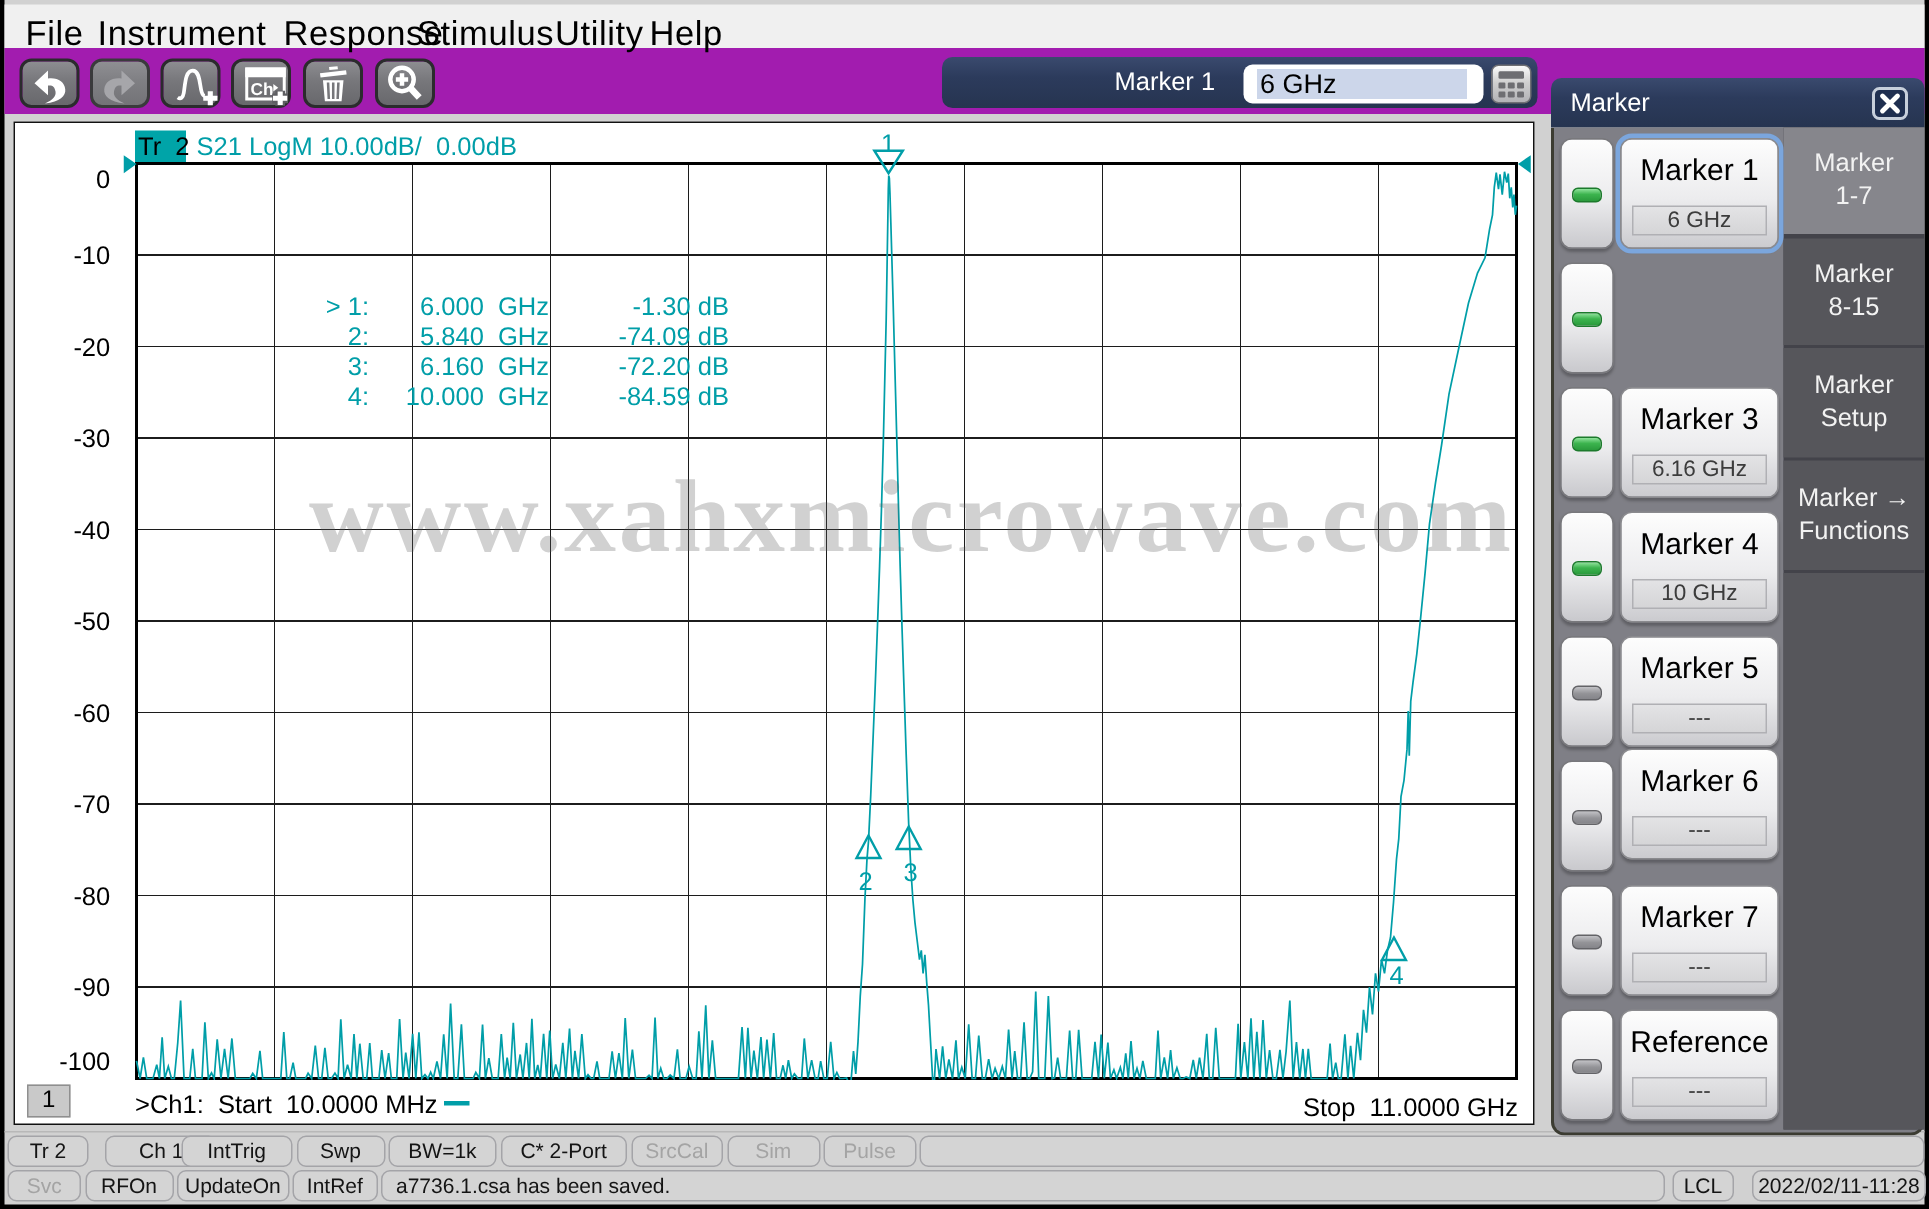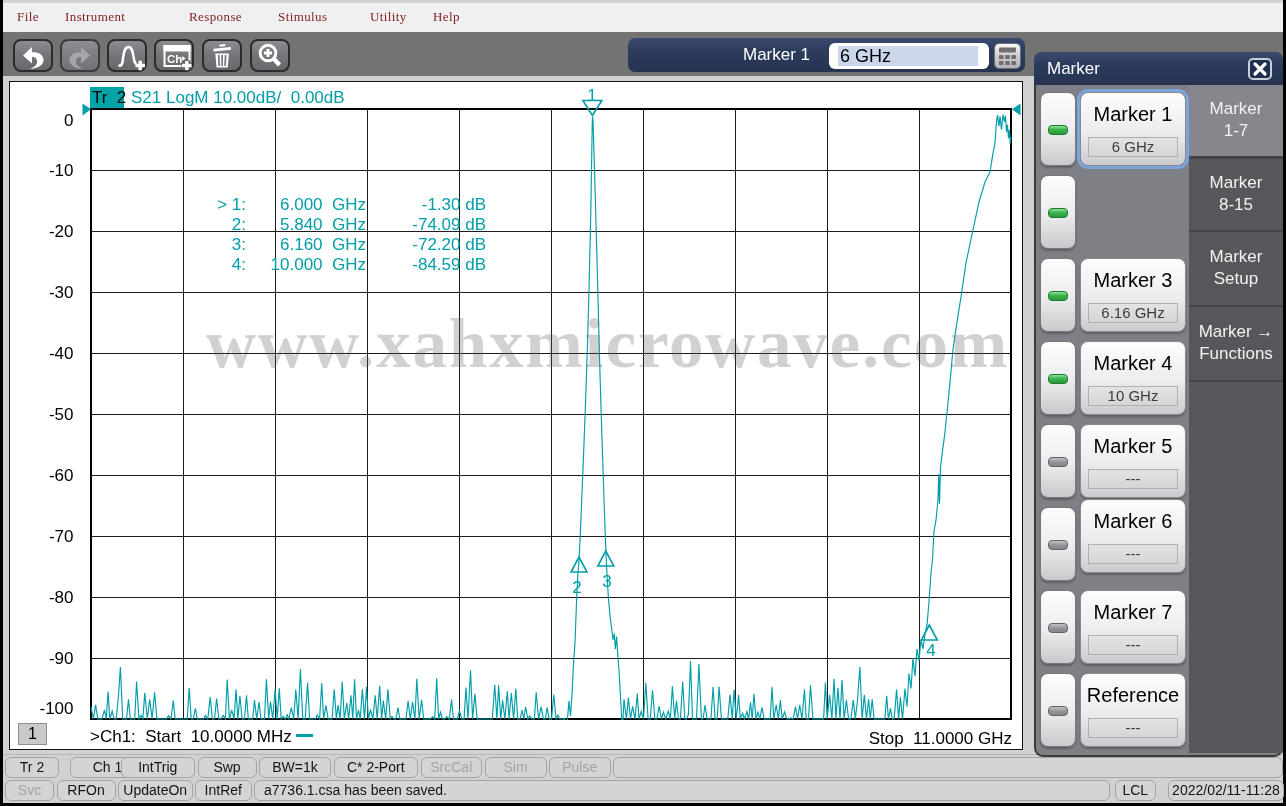--- a/index.html
+++ b/index.html
@@ -1,21 +1,21 @@
 <!DOCTYPE html>
 <html><head>
 <meta charset="utf-8">
 <style>
 * { margin:0; padding:0; box-sizing:border-box; }
 html,body { width:1286px; height:806px; overflow:hidden; }
 body { font-family:"Liberation Sans", sans-serif; background:#000; position:relative; }
 #frame { position:absolute; left:3px; top:0; width:1280px; height:803px; background:#d1d1d1; }
 #menubar { position:absolute; left:3px; top:2.5px; width:1280px; height:29.5px; background:#f0f0f0; z-index:5; }
-#menubar span { color:#7f1d1d; font-size:13px; letter-spacing:0.4px; position:absolute; top:6px; white-space:pre;font-family:Liberation Serif, serif; }
-#toolbar { position:absolute; left:3px; top:32px; width:1280px; height:44px; background:#737373; z-index:4; }
+#menubar span { color:#000000; font-size:23px; letter-spacing:0.4px; position:absolute; top:6px; white-space:pre; }
+#toolbar { position:absolute; left:3px; top:32px; width:1280px; height:44px; background:#a21caf; z-index:4; }
 .tbtn { position:absolute; top:7px; width:40px; height:33px; border:2.5px solid #2b2b2d;
   border-radius:8px; background:linear-gradient(#8d8d91,#77777b 45%,#68686c); }
 .tbtn.dis { background:linear-gradient(#8f8f93,#7f7f83 45%,#737377); border-color:#3a3a3c; }
 #mkbar { position:absolute; left:625px; top:6px; width:397px; height:34px; background:linear-gradient(#3a4a6e,#2c3b5c 40%,#263450); border-radius:7px; }
 #mkbar .lbl { position:absolute; left:115px; top:7px; color:#fff; font-size:17px; }
 #mkinput { position:absolute; left:201px; top:5px; width:160px; height:26px; background:#fff; border-radius:6px; }
 #mkinput .sel { position:absolute; left:9px; top:3px; right:11px; bottom:3px; background:#ccd6ea; }
 #mkinput .txt { position:absolute; left:11px; top:3px; font-size:18px; color:#000; }
 #keypadbtn { position:absolute; left:366px; top:5px; width:27px; height:26px; border:1px solid #6f6f73; border-radius:5px; background:linear-gradient(#fafafa,#d0d0d0 45%,#b2b2b6); }
 #whitearea { position:absolute; left:9px; top:81px; width:1014px; height:669px; background:#fff; border:1.5px solid #111; z-index:1; }

